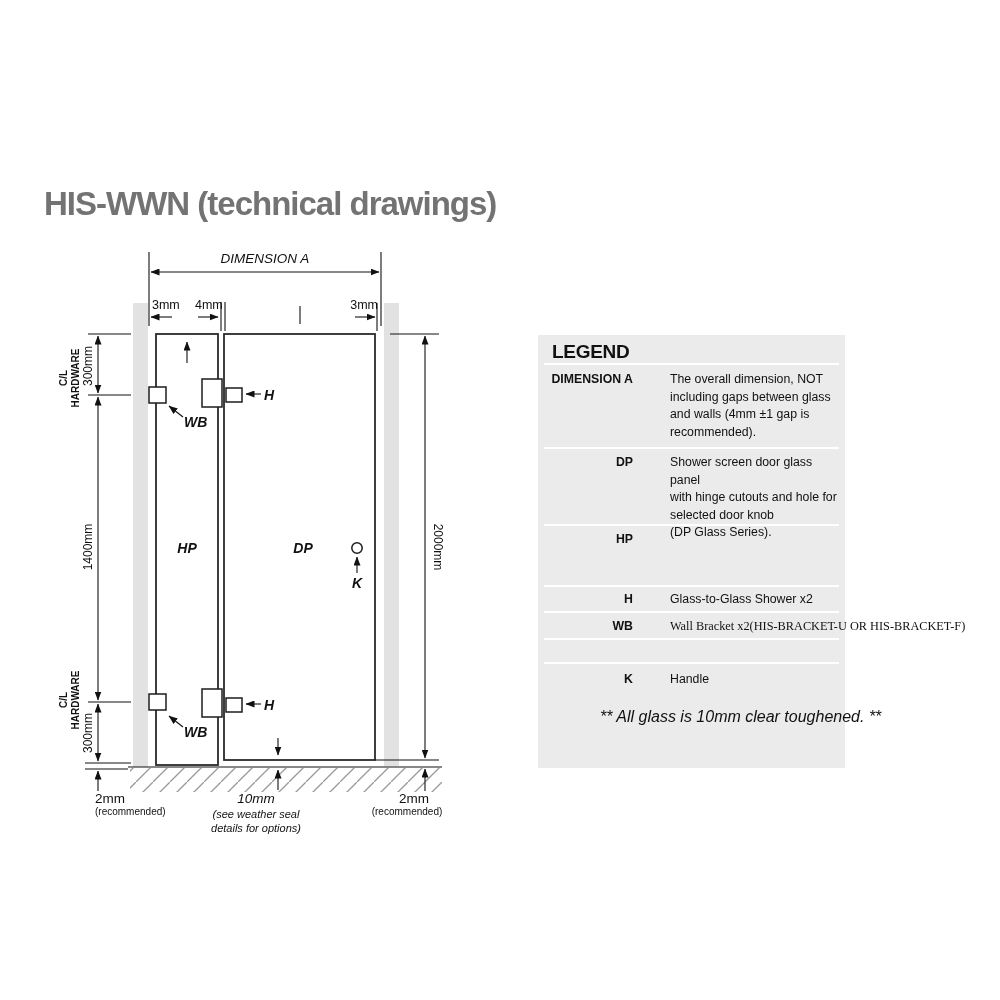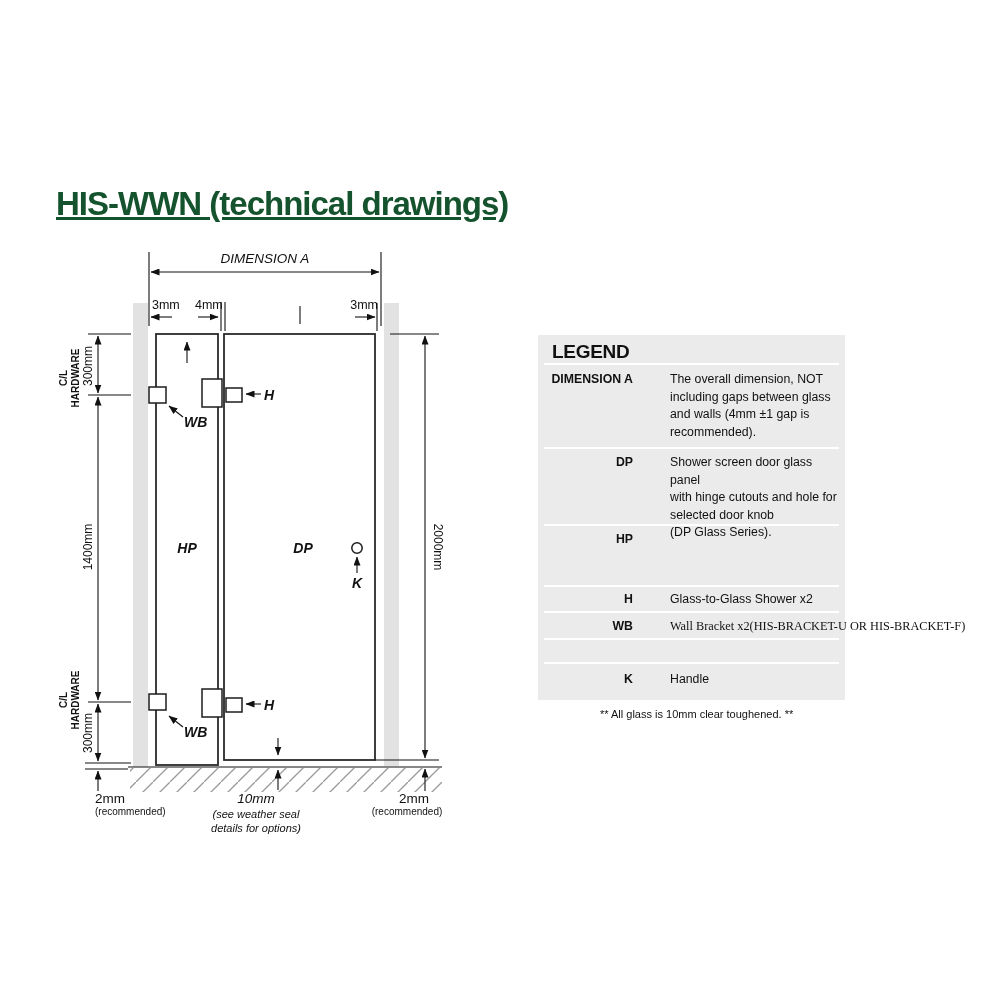--- a/index.html
+++ b/index.html
@@ -2,60 +2,59 @@
 <html><head>
 <meta charset="utf-8">
 <style>
   html,body{margin:0;padding:0;}
   body{
     width:1000px;height:1000px;position:relative;background:#ffffff;
     font-family:"Liberation Sans", sans-serif;color:#111;
     overflow:hidden;
   }
   .title{
-    position:absolute;left:56px;top:185px;
-    font-size:33px;font-weight:bold;letter-spacing:-1px;color:#14532d;
+    position:absolute;left:44px;top:185px;
+    font-size:33px;font-weight:bold;letter-spacing:-1px;color:#737373;
     white-space:nowrap;
-    text-decoration:underline;
   }
   svg{position:absolute;left:0;top:0;}
   svg text{font-family:"Liberation Sans", sans-serif;fill:#111;}
   .dim{font-size:12.5px;}
   .dimit{font-size:13.5px;font-style:italic;}
   .dimit-sm{font-size:11px;font-style:italic;}
   .rot{font-size:12px;}
   .clh{font-size:10px;font-weight:bold;}
   .partlbl{font-size:14px;font-weight:bold;font-style:italic;}
   .rec{font-size:10px;}
   .mm2{font-size:13.5px;}
   .dline{stroke:#111;stroke-width:1.1;fill:none;}
   .gline{stroke:#2a2a2a;stroke-width:1.8;fill:none;}
   .hw{fill:#ffffff;stroke:#1c1c1c;stroke-width:1.5;}
 
   .legend{
-    position:absolute;left:538px;top:335px;width:307px;height:365px;
+    position:absolute;left:538px;top:335px;width:307px;height:433px;
     background:#ebebeb;
   }
   .legend .heading{
     position:absolute;left:14px;top:6px;font-size:19px;font-weight:bold;
     letter-spacing:-0.3px;
   }
   .lsep{position:absolute;left:6px;right:6px;height:2px;background:#ffffff;}
   .lrow{position:absolute;left:0;right:0;display:flex;align-items:flex-start;}
   .lrow .term{
     width:95px;flex:0 0 95px;text-align:right;font-weight:bold;
     font-size:12.3px;line-height:15px;padding-top:1px;
   }
   .lrow .desc{
     margin-left:37px;width:200px;font-size:12.3px;line-height:17.5px;
     white-space:pre-line;
   }
   .lrow .desc.nowrap{white-space:nowrap;width:auto;font-family:Liberation Serif, serif;}
   .footnote{
-    position:absolute;left:600px;top:708px;font-size:11px;
+    position:absolute;left:600px;top:708px;font-size:16px;font-style:italic;
     white-space:nowrap;
   }
 </style>
 </head>
 <body>
 
 <div class="title">HIS-WWN (technical drawings)</div>
 
 <svg width="1000" height="1000" viewBox="0 0 1000 1000">
   <defs>

